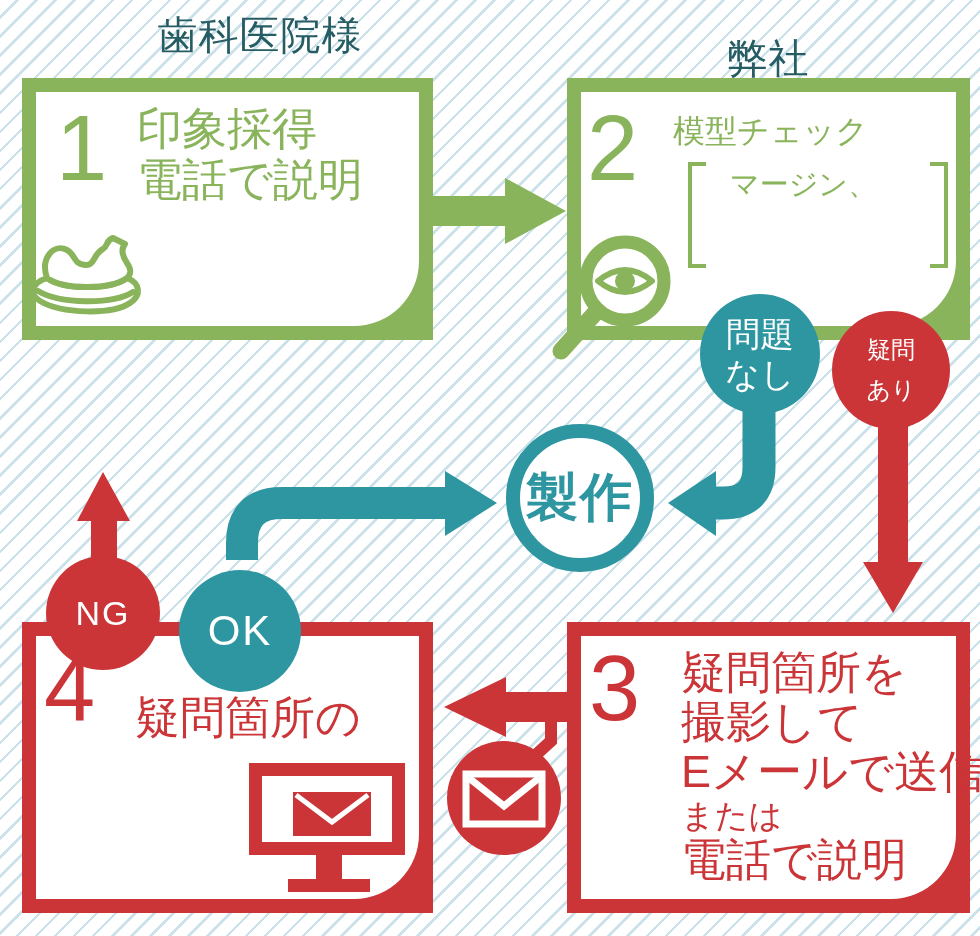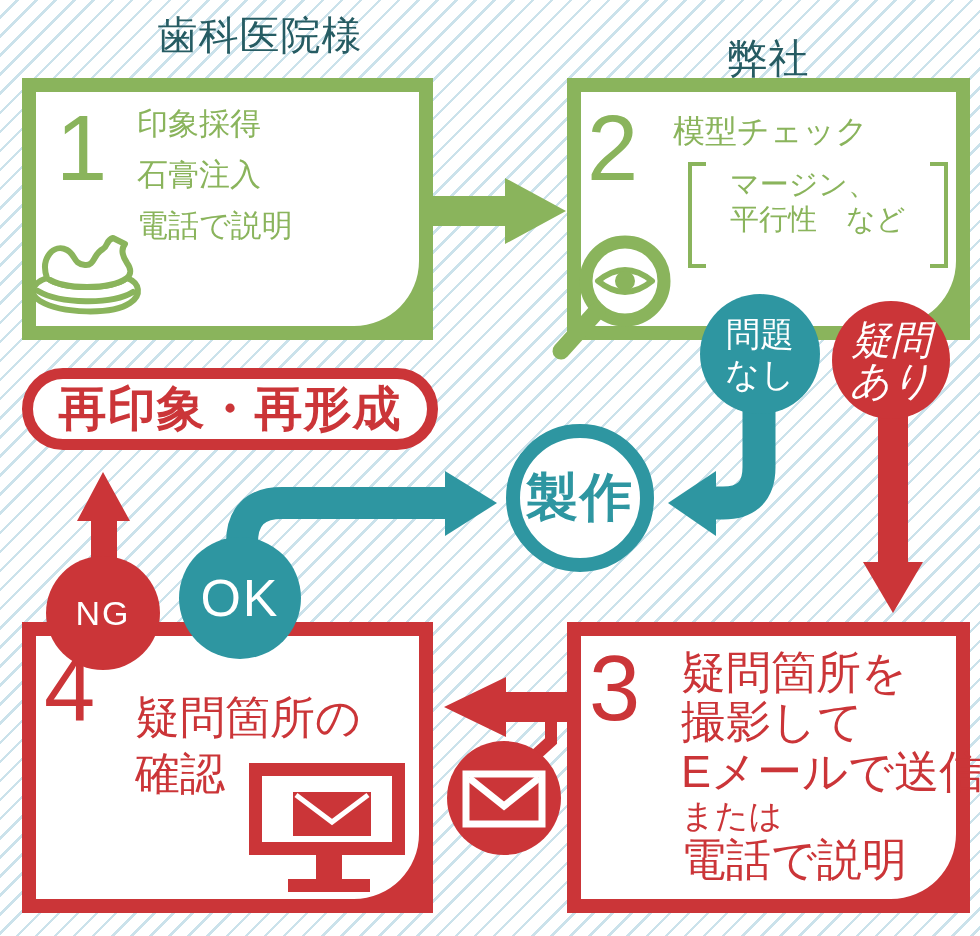--- a/index.html
+++ b/index.html
@@ -9,39 +9,39 @@
     font-family:"Liberation Sans","DejaVu Sans",sans-serif;
   }
   .hdr{position:absolute;top:8px;z-index:2;font-size:40px;color:#265c63;text-align:center;letter-spacing:1px;}
   .box{position:absolute;z-index:3;}
   .box svg{position:absolute;left:0;top:0;}
   .num{position:absolute;font-size:92px;line-height:1;}
   .g{color:#8ab45c;}
   .r{color:#cb3538;}
   .lines{position:absolute;}
   .lines div{white-space:nowrap;}
-  .b1lines{left:115px;top:20px;font-size:31px;line-height:51px;}
+  .b1lines{left:115px;top:26px;font-size:45px;line-height:51px;font-family:Liberation Serif, serif;}
   .b2title{position:absolute;left:106px;top:32px;font-size:32px;white-space:nowrap;}
   .bracket{position:absolute;left:121px;top:84px;width:260px;height:106px;}
   .bk{position:absolute;top:0;bottom:0;width:14px;}
   .bk.l{left:0;border-left:4px solid #8ab45c;border-top:4px solid #8ab45c;border-bottom:4px solid #8ab45c;}
   .bk.rr{right:0;border-right:4px solid #8ab45c;border-top:4px solid #8ab45c;border-bottom:4px solid #8ab45c;}
   .bktext{position:absolute;left:42px;top:5px;font-size:29px;line-height:35px;}
   .b3lines{left:114px;top:26px;font-size:45px;}
   .b3lines .l{line-height:49px;}
   .b3lines .l3{line-height:51px;}
   .b3lines .small{font-size:33px;line-height:38px;}
   .b4lines{left:113px;top:68px;font-size:45px;line-height:56px;font-family:Liberation Serif, serif;}
   .overlay{position:absolute;left:0;top:0;z-index:4;}
   .circle{position:absolute;border-radius:50%;z-index:5;display:flex;flex-direction:column;
           align-items:center;justify-content:center;text-align:center;color:#fff;}
   .c-mondai{left:700px;top:294px;width:120px;height:120px;background:#2e96a1;font-size:34px;line-height:40px;}
-  .c-gimon{left:832px;top:301px;width:118px;height:118px;background:#cb3538;font-size:40px;line-height:40px;font-style:italic;}
+  .c-gimon{left:832px;top:311px;width:118px;height:118px;background:#cb3538;font-size:24px;line-height:40px;}
   .c-ng{left:46px;top:556px;width:114px;height:114px;background:#cb3538;font-size:34px;letter-spacing:2px;}
-  .c-ok{left:179px;top:537px;width:122px;height:122px;background:#2e96a1;font-size:52px;letter-spacing:2px;}
+  .c-ok{left:179px;top:570px;width:122px;height:122px;background:#2e96a1;font-size:42px;letter-spacing:2px;}
   .c-seisaku{left:506px;top:424px;width:120px;height:120px;background:#fff;border:14px solid #2e96a1;
              color:#2e96a1;font-size:52px;font-weight:900;letter-spacing:2px;font-family:Liberation Mono, monospace;}
   .pill{position:absolute;left:22px;top:368px;width:394px;height:60px;background:#fff;
         border:11px solid #cb3538;border-radius:45px;z-index:5;display:flex;align-items:center;
         justify-content:center;font-size:48px;font-weight:900;color:#cb3538;letter-spacing:1px;white-space:nowrap;}
 </style>
 </head>
 <body>
 
 <div class="canvas">
@@ -50,38 +50,36 @@
   <div class="hdr" style="left:567px;width:403px;margin-top:23px;">弊社</div>
 
   <div class="box" style="left:22px;top:78px;width:411px;height:262px;">
     <svg width="411" height="262">
       <rect width="411" height="262" fill="#ffffff"></rect>
       <path fill="#8ab45c" fill-rule="evenodd" d="M0 0 H411 V262 H0 Z M14 14 H397 V183 A65 65 0 0 1 332 248 H14 Z"></path>
     </svg>
     <div class="num g" style="left:34px;top:24px;">1</div>
     <div class="lines b1lines g">
       <div>印象採得</div>
-      <div>石膏注入</div>
       <div>電話で説明</div>
     </div>
   </div>
 
   <div class="box" style="left:567px;top:78px;width:403px;height:262px;">
     <svg width="403" height="262">
       <rect width="403" height="262" fill="#ffffff"></rect>
       <path fill="#8ab45c" fill-rule="evenodd" d="M0 0 H403 V262 H0 Z M14 14 H389 V183 A65 65 0 0 1 324 248 H14 Z"></path>
     </svg>
     <div class="num g" style="left:20px;top:24px;">2</div>
     <div class="b2title g">模型チェック</div>
     <div class="bracket">
       <div class="bk l"></div>
       <div class="bk rr"></div>
       <div class="bktext g">
         <div>マージン、</div>
-        <div>平行性　など</div>
       </div>
     </div>
   </div>
 
   <div class="box" style="left:567px;top:622px;width:403px;height:291px;">
     <svg width="403" height="291">
       <rect width="403" height="291" fill="#ffffff"></rect>
       <path fill="#cb3538" fill-rule="evenodd" d="M0 0 H403 V291 H0 Z M14 14 H389 V212 A65 65 0 0 1 324 277 H14 Z"></path>
     </svg>
     <div class="num r" style="left:22px;top:20px;">3</div>
@@ -95,21 +93,20 @@
   </div>
 
   <div class="box" style="left:22px;top:622px;width:411px;height:291px;">
     <svg width="411" height="291">
       <rect width="411" height="291" fill="#ffffff"></rect>
       <path fill="#cb3538" fill-rule="evenodd" d="M0 0 H411 V291 H0 Z M14 14 H397 V212 A65 65 0 0 1 332 277 H14 Z"></path>
     </svg>
     <div class="num r" style="left:22px;top:20px;">4</div>
     <div class="lines b4lines r">
       <div>疑問箇所の</div>
-      <div>確認</div>
     </div>
   </div>
 
   <svg class="overlay" width="980" height="936">
 
     <polygon fill="#8ab45c" points="433,196 505,196 505,178 566,211 505,244 505,226 433,226"></polygon>
 
     <polygon fill="#cb3538" points="878,415 908,415 908,562 923,562 893,613 863,562 878,562"></polygon>
 
     <g>
@@ -150,21 +147,20 @@
     <g>
       <rect x="249" y="763" width="156" height="92" fill="#cb3538"></rect>
       <rect x="262" y="776" width="130" height="66" fill="#ffffff"></rect>
       <rect x="293" y="792" width="78" height="44" fill="#cb3538"></rect>
       <path d="M296,795 L332,822 L368,795" fill="none" stroke="#ffffff" stroke-width="5"></path>
       <rect x="316" y="855" width="26" height="25" fill="#cb3538"></rect>
       <rect x="288" y="879" width="82" height="13" fill="#cb3538"></rect>
     </g>
   </svg>
 
-  <div class="pill">再印象・再形成</div>
 
   <div class="circle c-mondai">
     <div>問題</div>
     <div>なし</div>
   </div>
   <div class="circle c-gimon">
     <div>疑問</div>
     <div>あり</div>
   </div>
   <div class="circle c-ng">NG</div>

